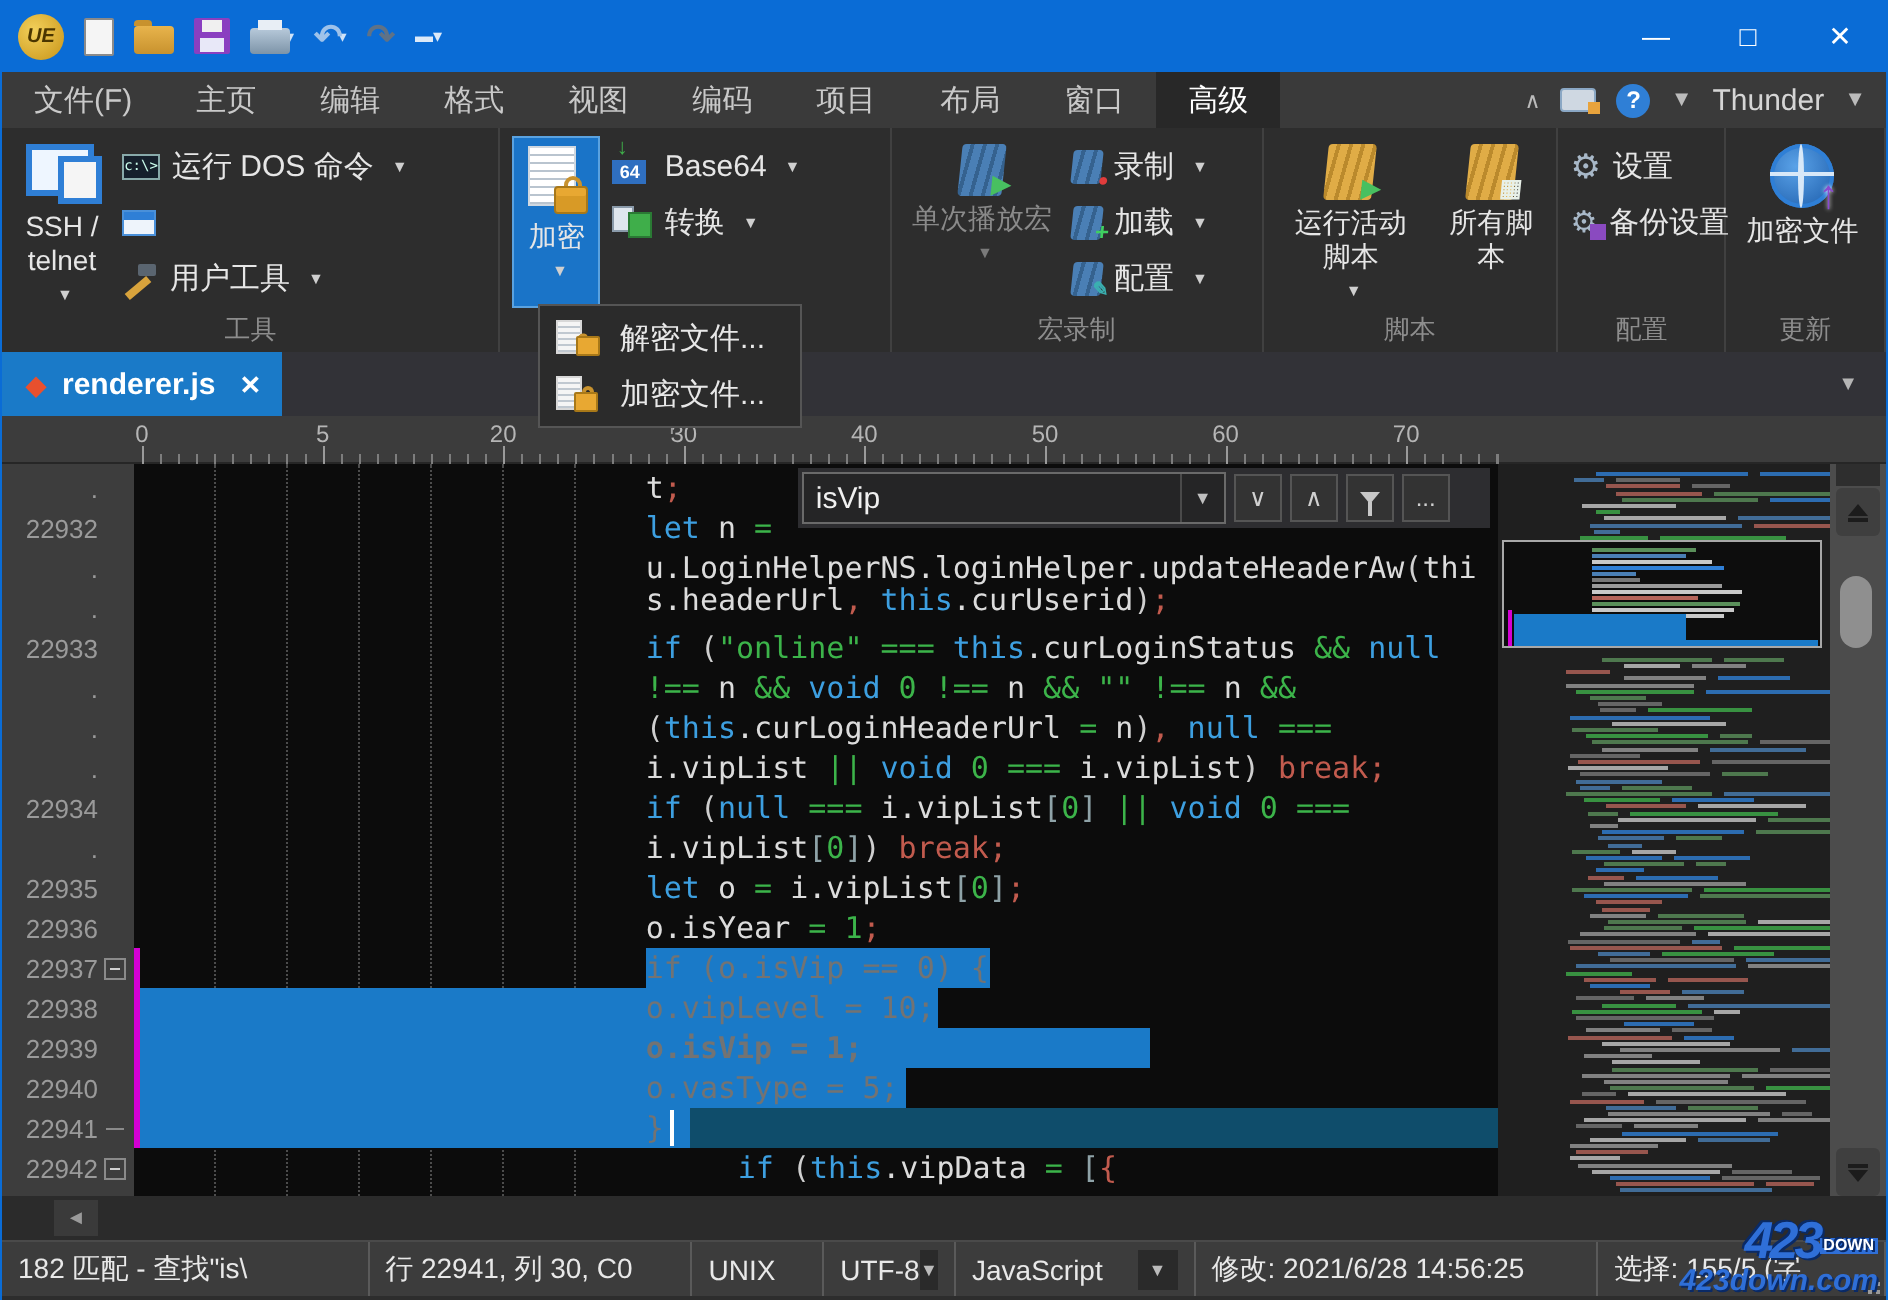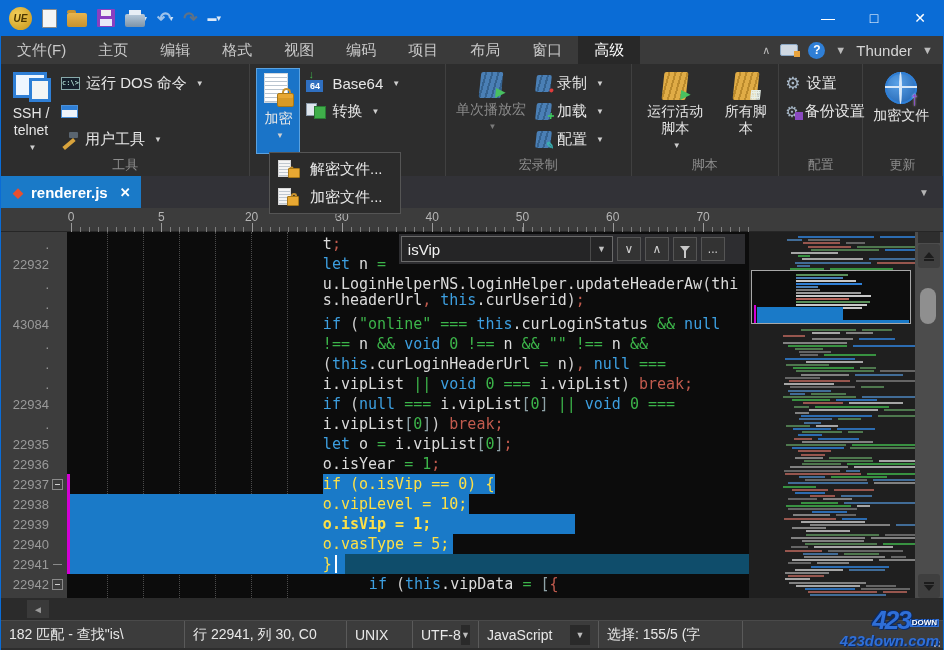--- a/index.html
+++ b/index.html
@@ -73,21 +73,21 @@
   .codepane { position:relative; width:684px; background:#0c0c0c; overflow:hidden; }
   .guide { position:absolute; top:0; bottom:0; width:0; border-left:1px dotted #4c4c4c; z-index:1; }
   .changebar { position:absolute; left:0; width:3px; background:#d400d4; z-index:4; }
   .crow { position:absolute; left:0; width:100%; height:20px; z-index:2; }
   .selrect { position:absolute; top:0; height:20px; background:#1a7ac8; z-index:2; }
   .clinerect { position:absolute; top:0; height:20px; background:#0f4d6b; z-index:2; }
   .ctext { position:absolute; left:256px; top:0; height:20px; line-height:20px; z-index:3;
            font-family:"DejaVu Sans Mono", monospace; font-size:15px; white-space:pre; }
   .cursor { position:absolute; top:1px; width:2px; height:18px; background:#ffffff; z-index:5; }
   .tk-k{color:#3d9fe0} .tk-t{color:#dcdcdc} .tk-g{color:#3cb44a} .tk-r{color:#c25b4e}
-  .tk-p{color:#cfcfcf} .tk-b{color:#8fa3a8} .tk-s{color:#fde047}
+  .tk-p{color:#cfcfcf} .tk-b{color:#8fa3a8} .tk-s{color:#737373}
   
   .searchbox { position:absolute; left:332px; top:2px; width:346px; height:30px; z-index:20;
                display:flex; align-items:center; gap:4px; background:#2d2d30; padding:2px; }
   .searchfield { flex:0 0 212px; height:26px; background:#252526; border:1px solid #6a6a6a;
                  display:flex; align-items:center; }
   .searchfield input { flex:1; background:transparent; border:none; outline:none; color:#f0f0f0;
                        font-size:15px; padding:0 6px; font-family:"Liberation Sans", sans-serif; width:170px; }
   .sf-drop { width:22px; height:24px; display:flex; align-items:center; justify-content:center;
              color:#c0c0c0; font-size:9px; border-left:1px solid #4a4a4a; }
   .sbtn { width:24px; height:24px; background:#333; border:1px solid #555; color:#d0d0d0;
@@ -415,21 +415,21 @@
         </div>
         <div class="gutrow">
           <div class="gutnum">.</div>
           <div class="gutfold"></div>
         </div>
         <div class="gutrow">
           <div class="gutnum">.</div>
           <div class="gutfold"></div>
         </div>
         <div class="gutrow">
-          <div class="gutnum">43084</div>
+          <div class="gutnum">22933</div>
           <div class="gutfold"></div>
         </div>
         <div class="gutrow">
           <div class="gutnum">.</div>
           <div class="gutfold"></div>
         </div>
         <div class="gutrow">
           <div class="gutnum">.</div>
           <div class="gutfold"></div>
         </div>
@@ -783,20 +783,23 @@
         <span>UNIX</span>
       </div>
       <div class="seg" style="width: 66px;">
         <span>UTF-8</span>
         <span class="segdrop">▼</span>
       </div>
       <div class="seg" style="width: 120px;">
         <span>JavaScript</span>
         <span class="segdrop">▼</span>
       </div>
+      <div class="seg" style="width: 202px;">
+        <span>修改:  2021/6/28 14:56:25</span>
+      </div>
       <div class="seg" style="width: 144px;">
         <span>选择: 155/5  (字</span>
       </div>
     </div>
 
   <div class="grip">
     <i style="right:0;bottom:0"></i>
       <i style="right:4px;bottom:0"></i>
       <i style="right:0;bottom:4px"></i>
   </div>

